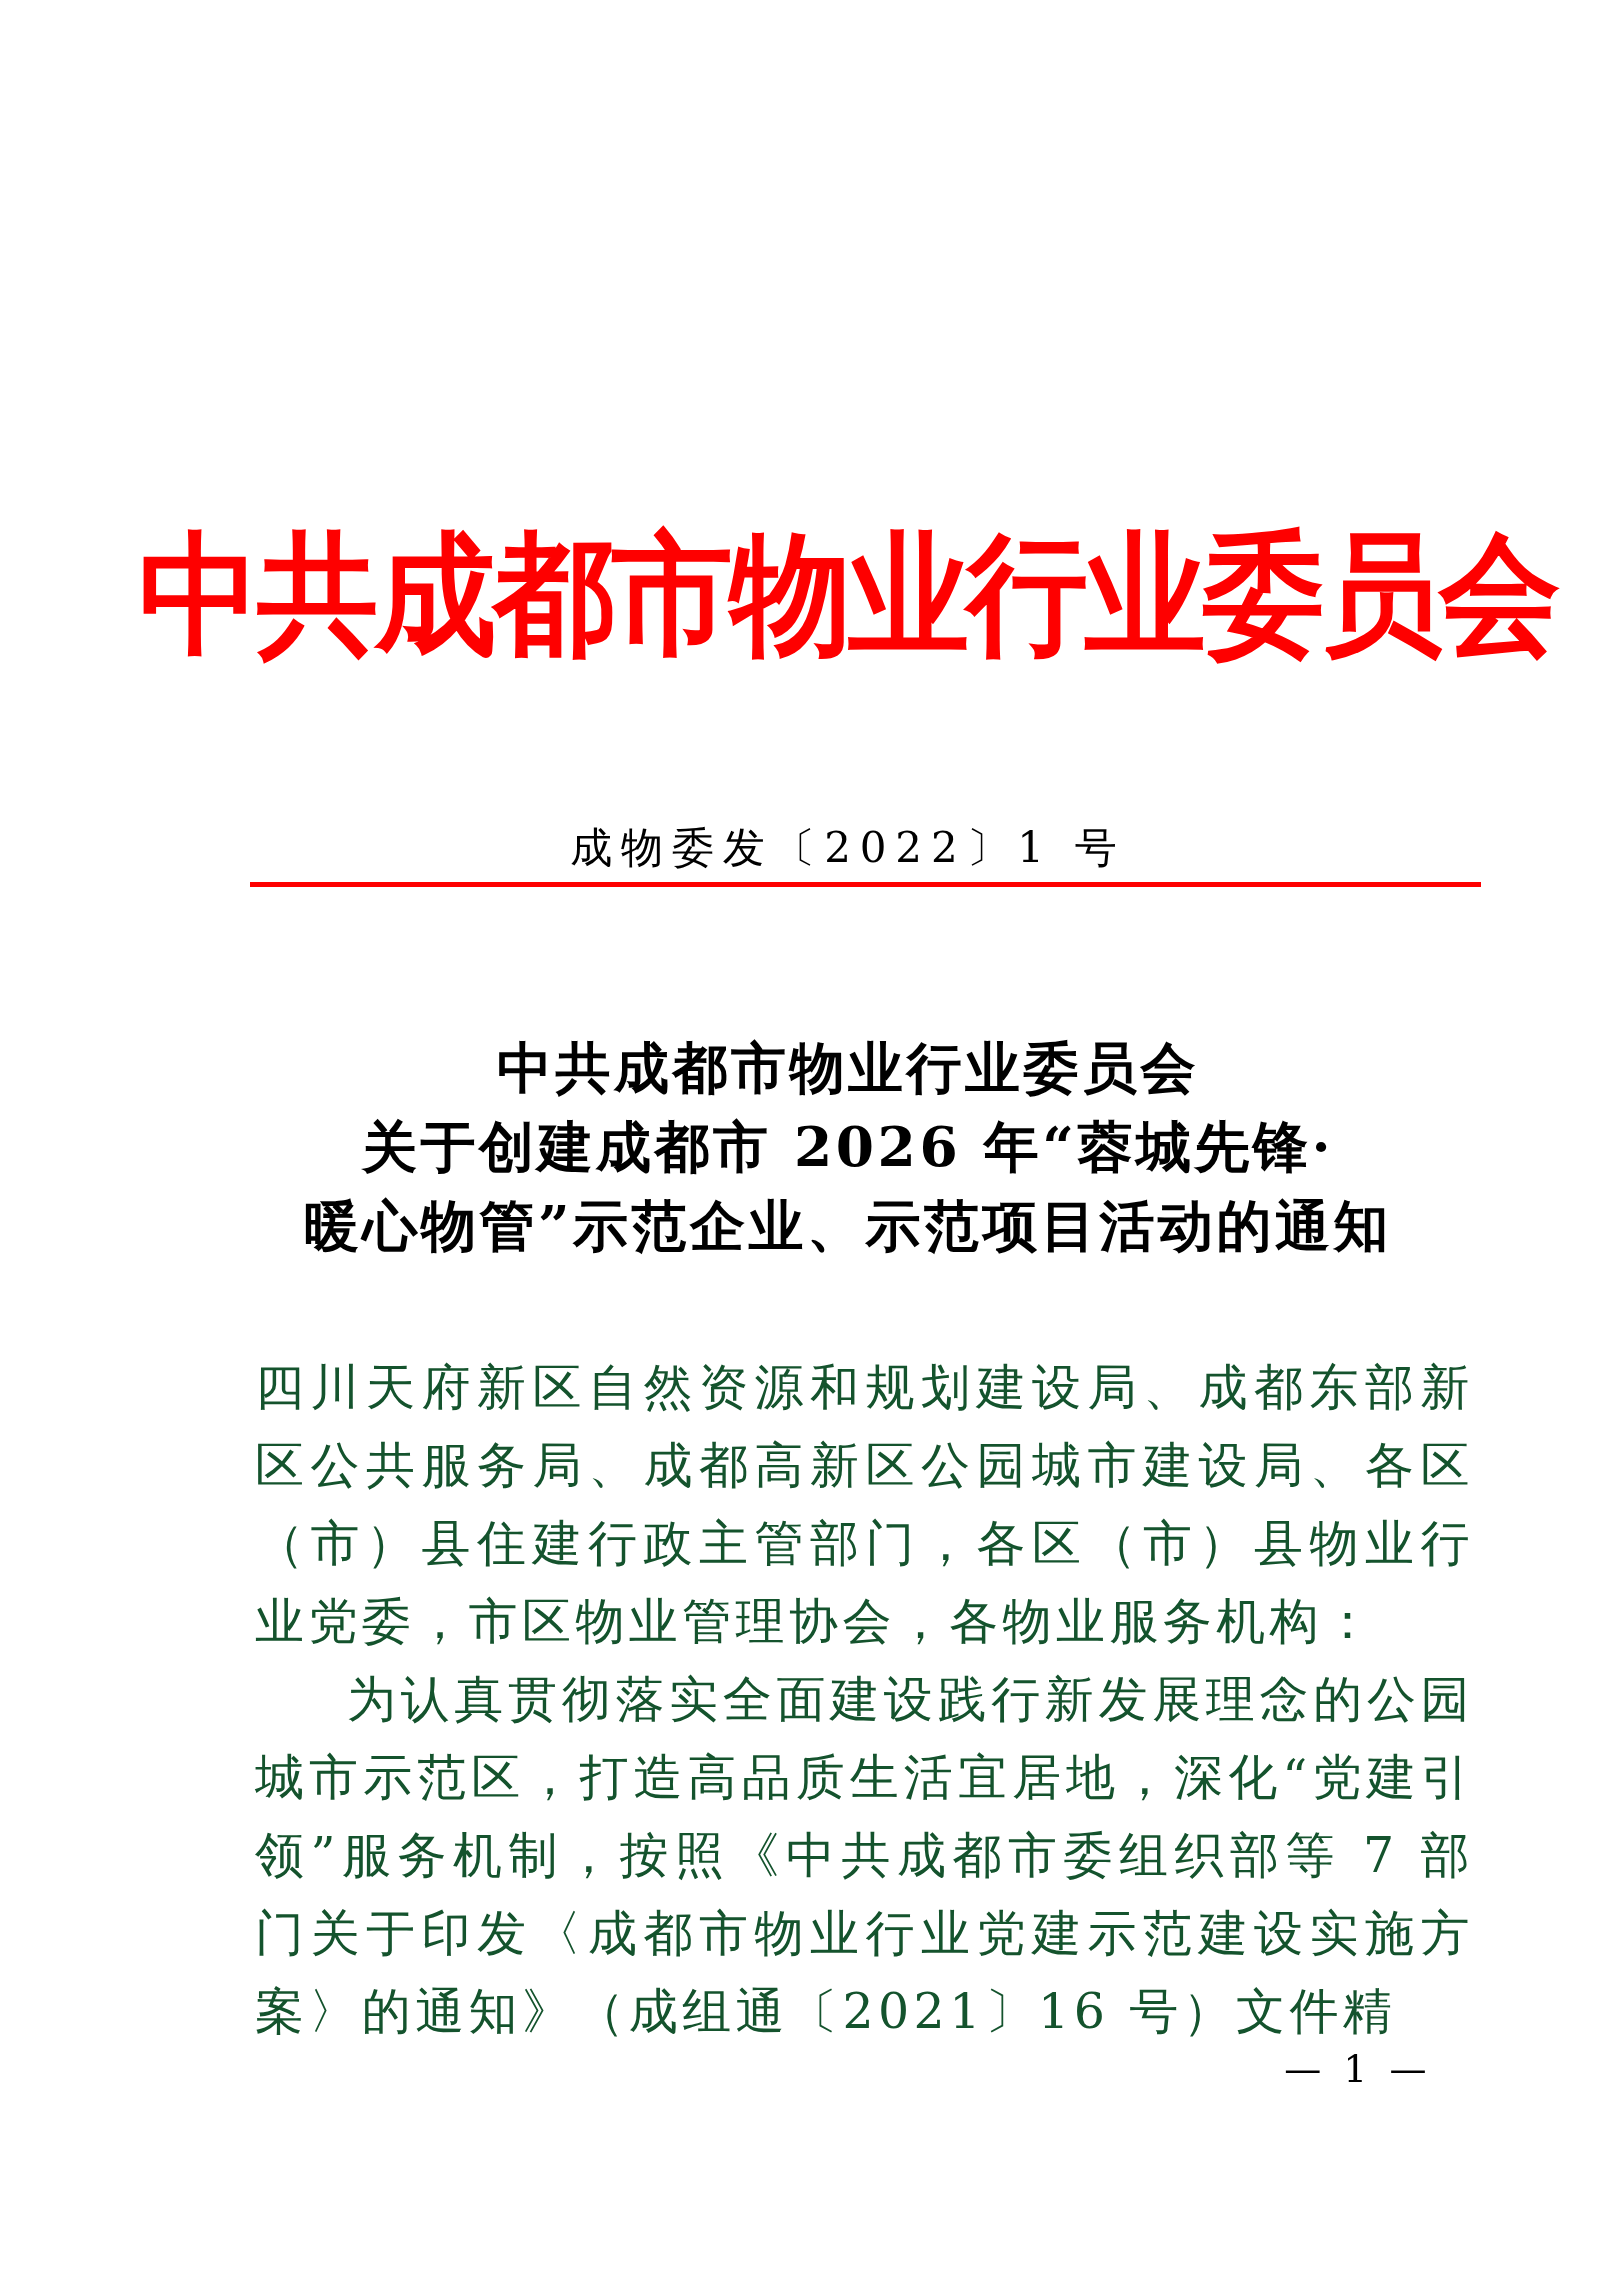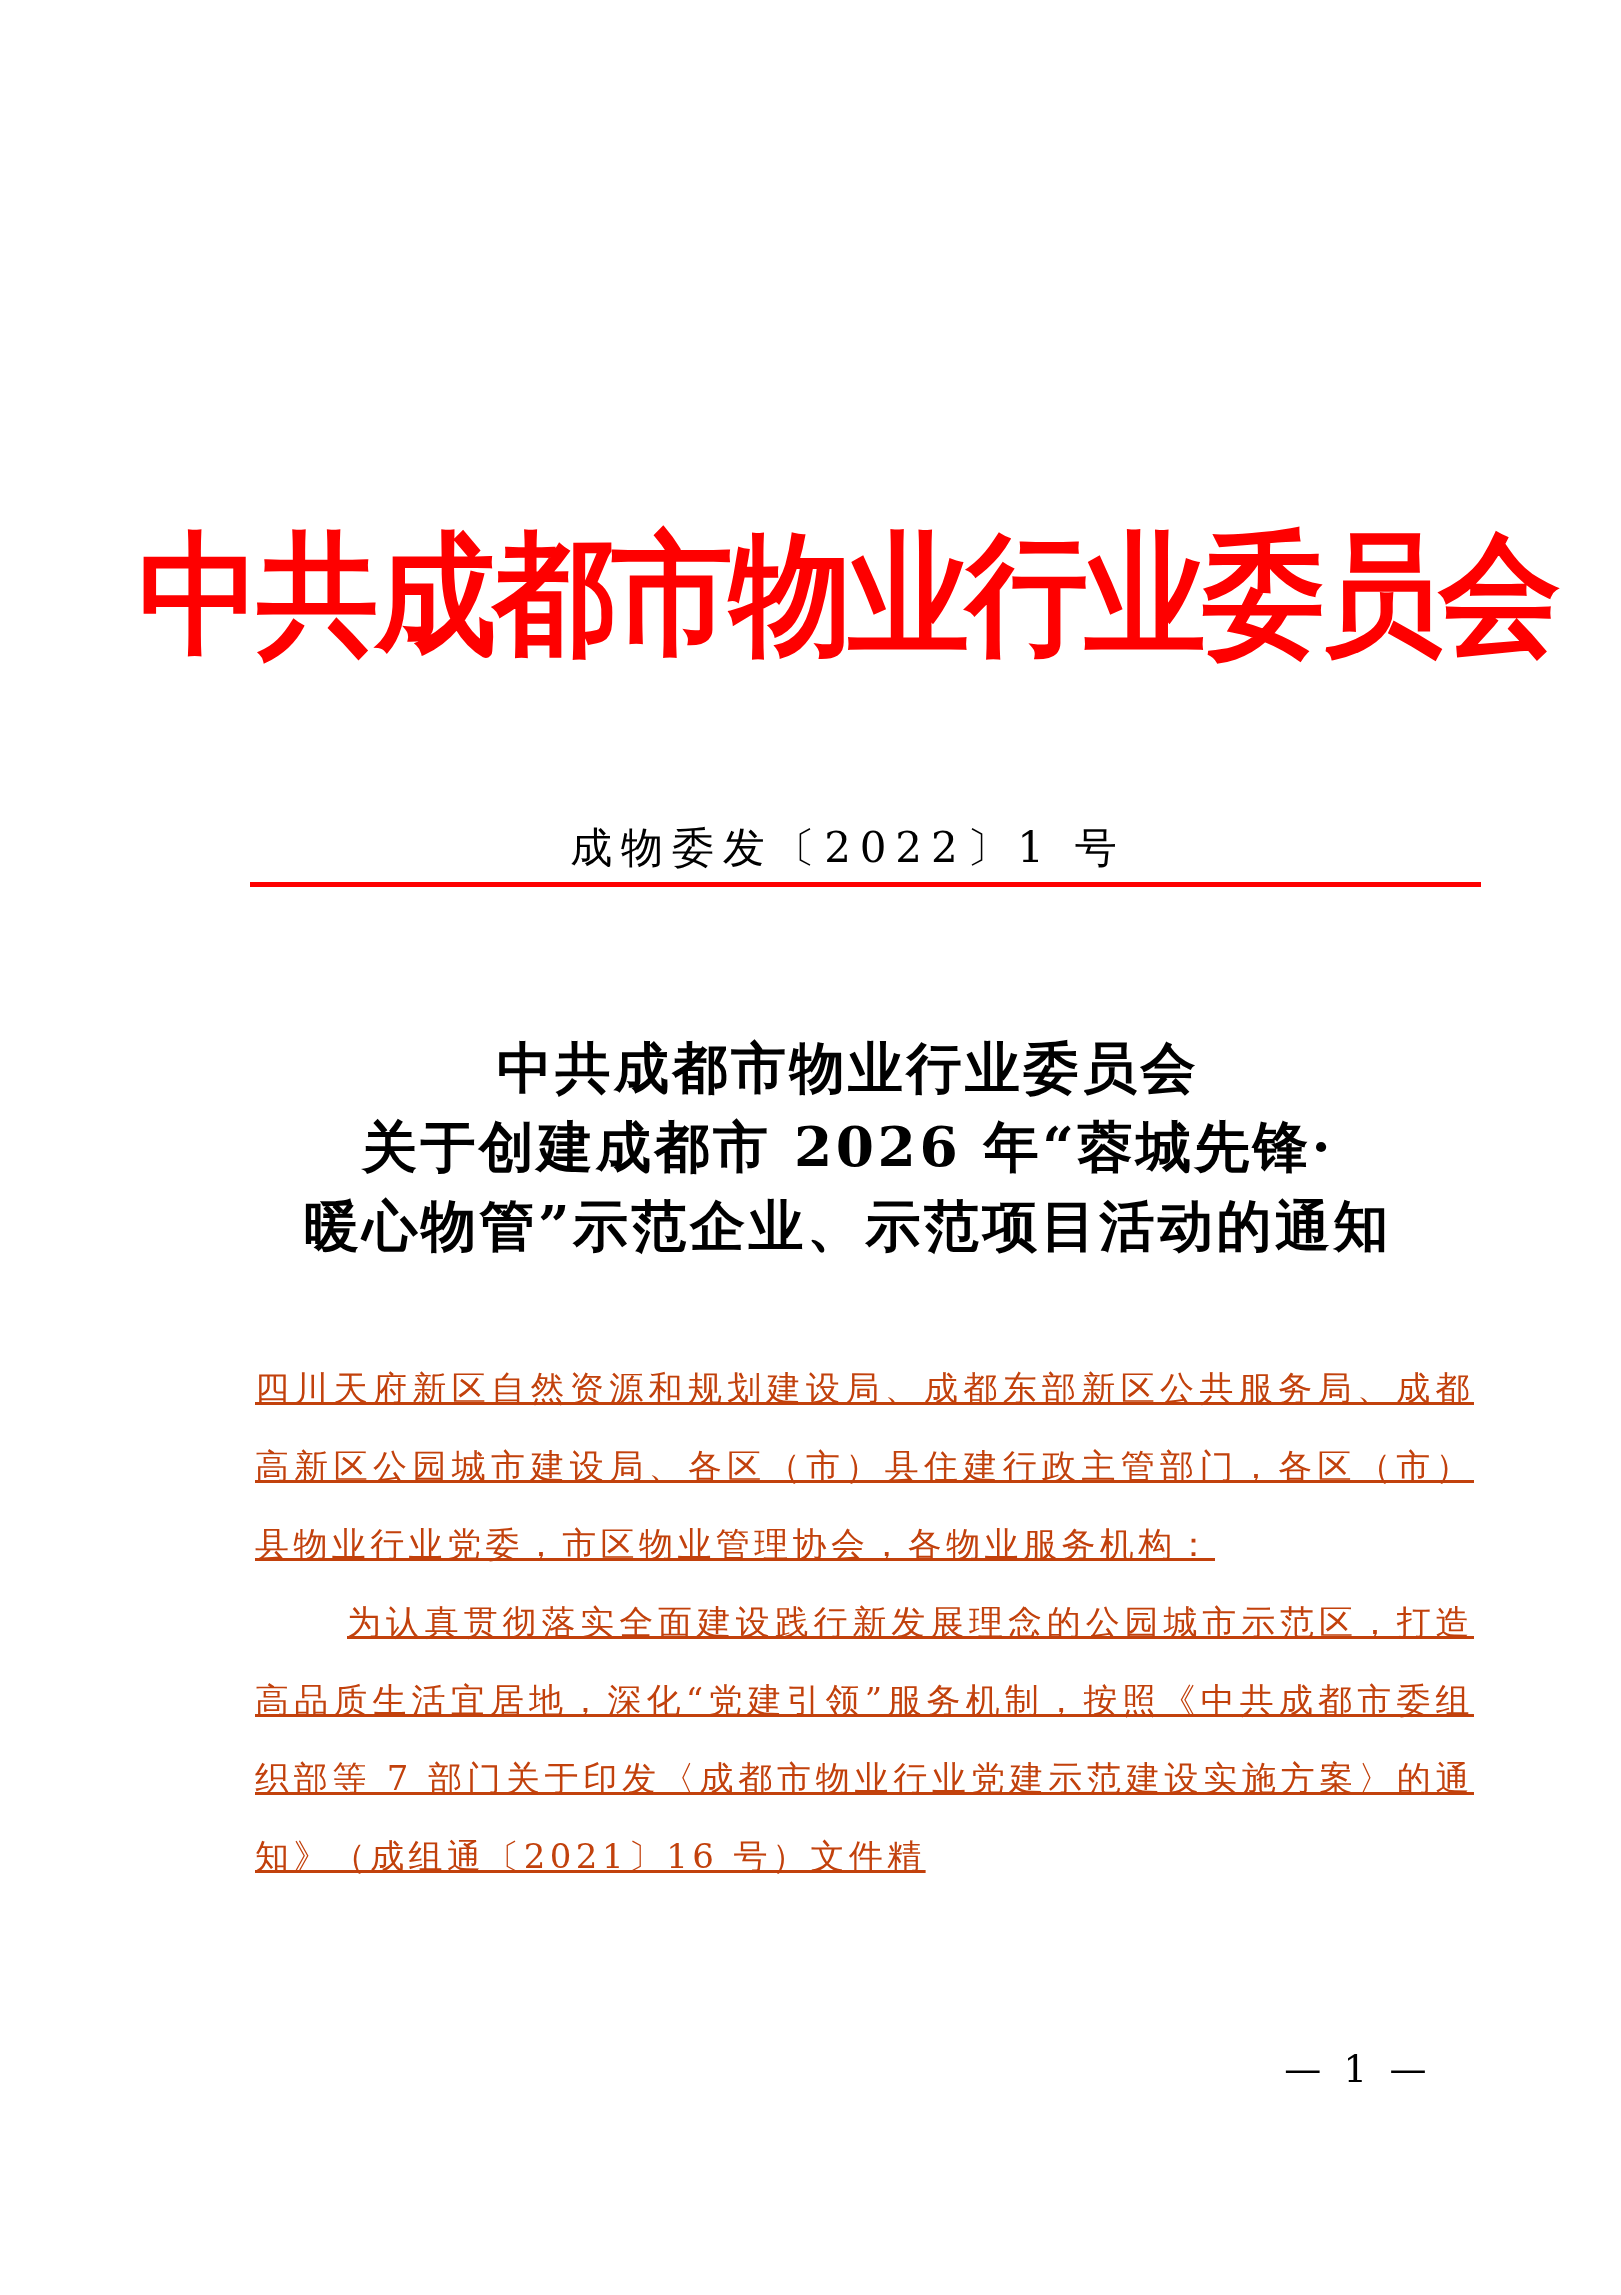--- a/index.html
+++ b/index.html
@@ -76,26 +76,25 @@
     color: #000000;
     white-space: nowrap;
   }
 
   
   .body-text {
     position: absolute;
     top: 1349px;
     left: 218px;
     width: 1219px;
-    font-size: 34px;
+    font-size: 49px;
     line-height: 78px;
     letter-spacing: 4.4px;
     text-align: justify;
-    color: #c2410c;
-    text-decoration: underline;
+    color: #14532d;
   }
   .body-text p {
     margin: 0;
     padding: 0;
   }
   .body-text p.indented {
     text-indent: 92px;
   }
 
   

